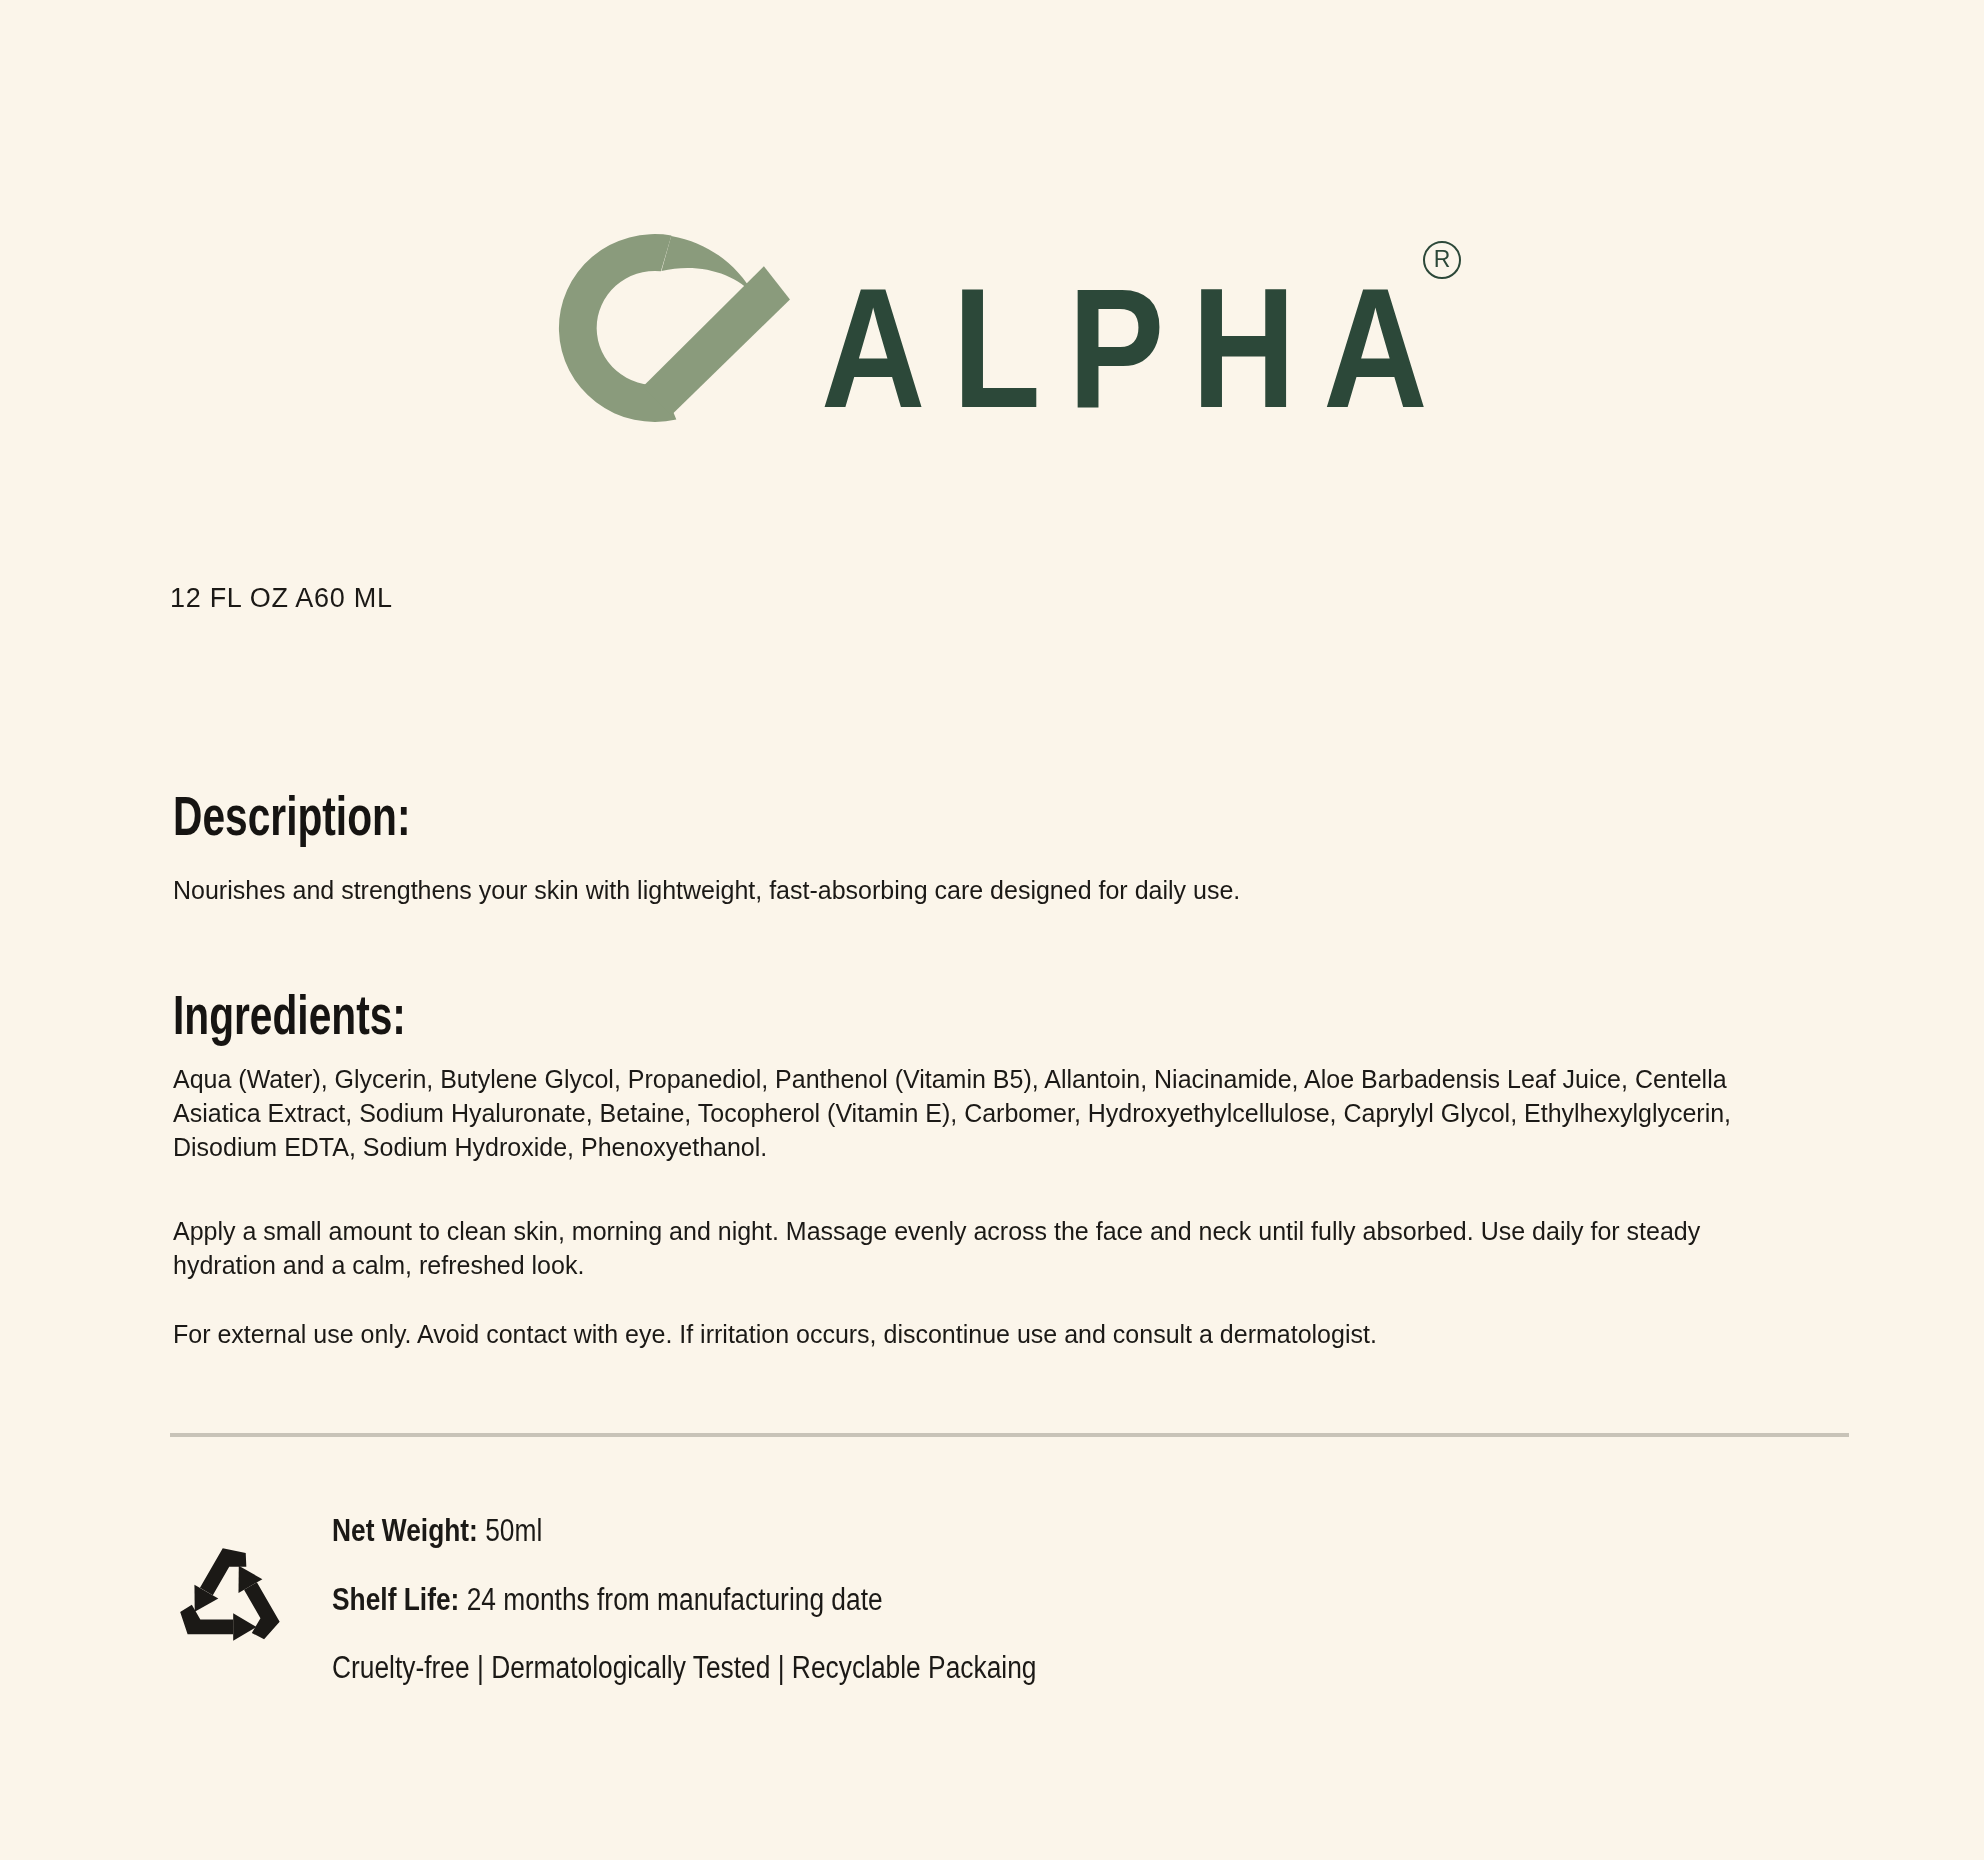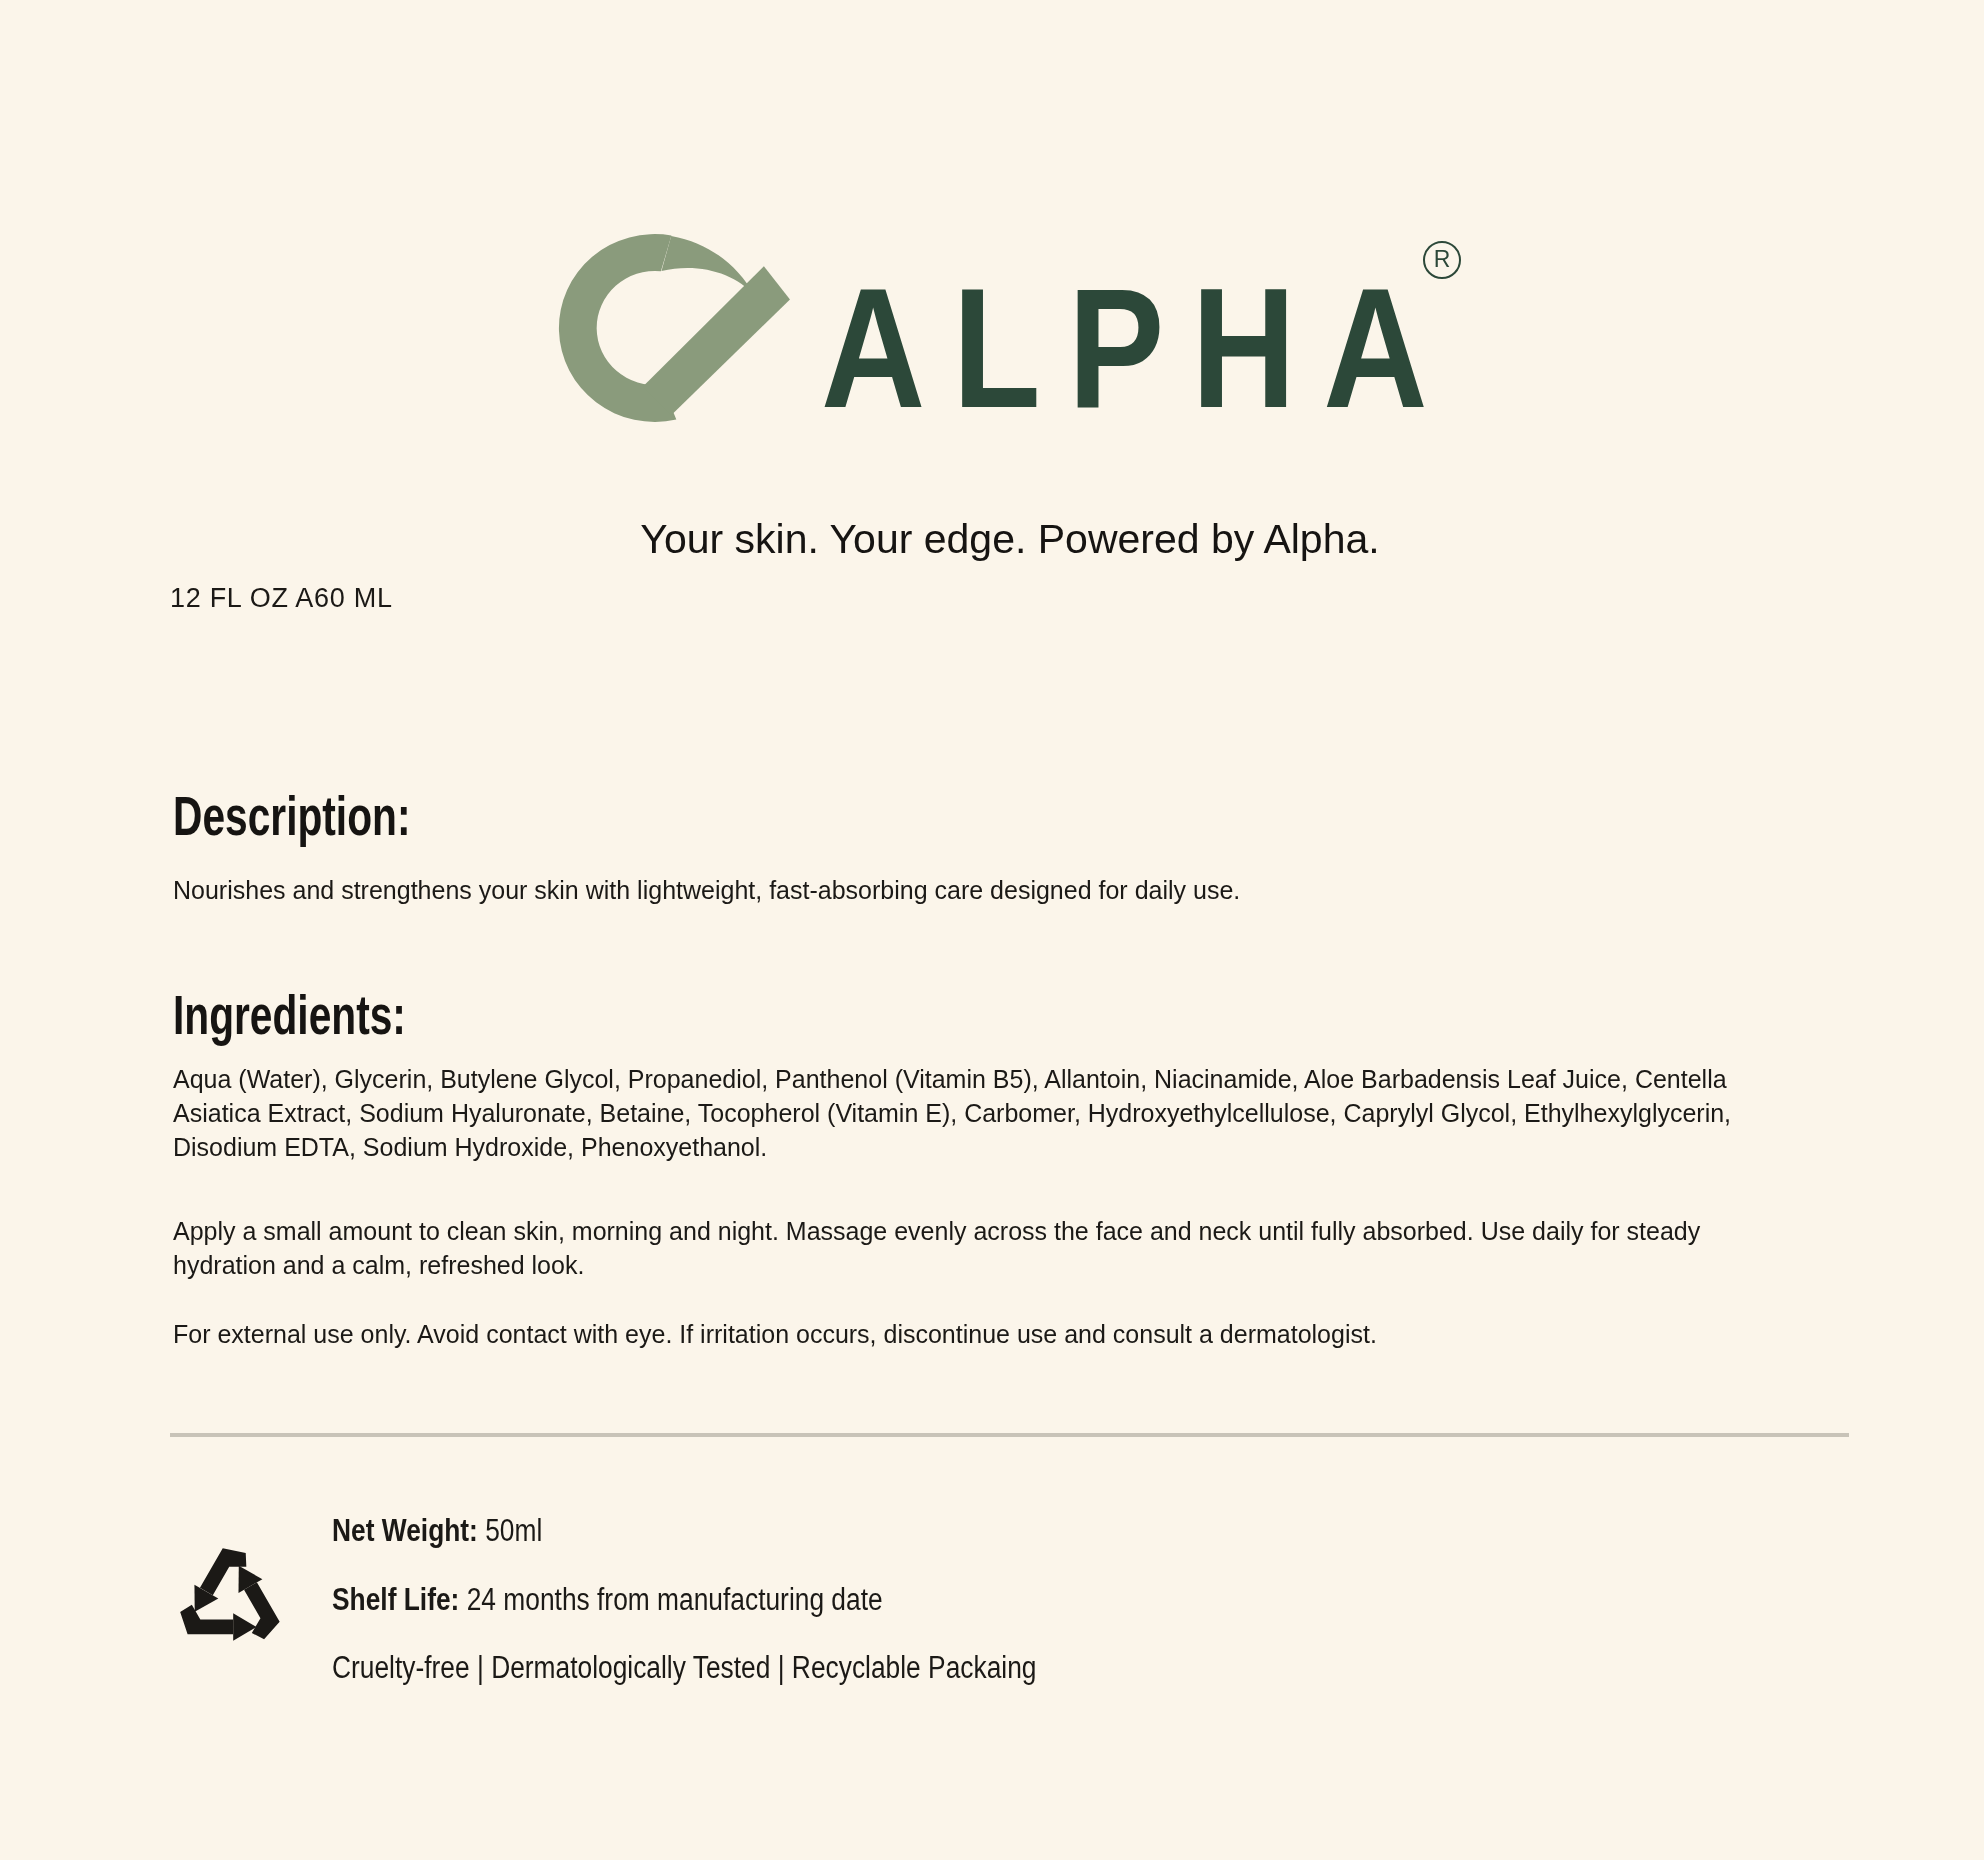--- a/index.html
+++ b/index.html
@@ -95,21 +95,20 @@
 
         <path d="M 150 262 L 350 63 L 393 118 L 197 309 Z"></path>
       </g>
     </svg>
     <span class="wordmark">ALPHA</span>
     <span class="reg">
       <span>R</span>
     </span>
   </div>
 
-  <div class="tagline">Your skin. Your edge. Powered by Alpha.</div>
   <div class="volume">12 FL OZ A60 ML</div>
 
   <h2 class="heading" id="h-desc">Description:</h2>
   <p class="body" id="p-desc">Nourishes and strengthens your skin with lightweight, fast-absorbing care designed for daily use.</p>
 
   <h2 class="heading" id="h-ing">Ingredients:</h2>
   <p class="body pre" id="p-ing">Aqua (Water), Glycerin, Butylene Glycol, Propanediol, Panthenol (Vitamin B5), Allantoin, Niacinamide, Aloe Barbadensis Leaf Juice, Centella
 Asiatica Extract, Sodium Hyaluronate, Betaine, Tocopherol (Vitamin E), Carbomer, Hydroxyethylcellulose, Caprylyl Glycol, Ethylhexylglycerin,
 Disodium EDTA, Sodium Hydroxide, Phenoxyethanol.</p>
   <p class="body pre" id="p-dir">Apply a small amount to clean skin, morning and night. Massage evenly across the face and neck until fully absorbed. Use daily for steady

